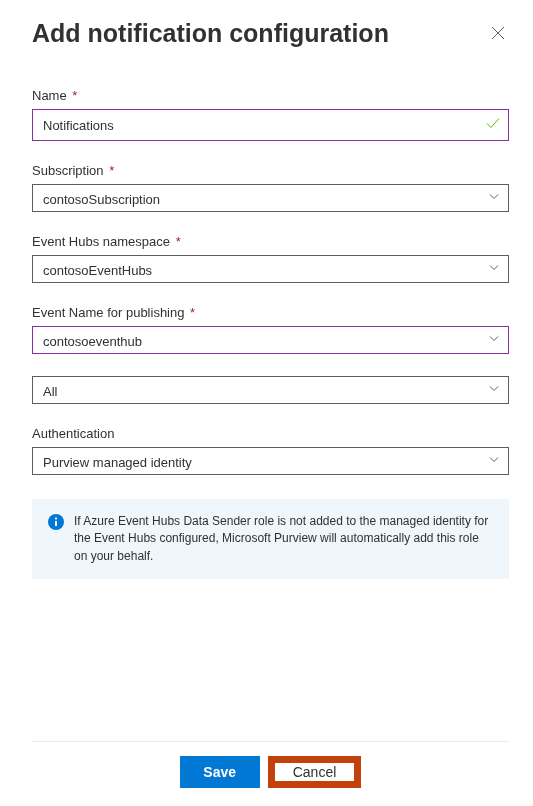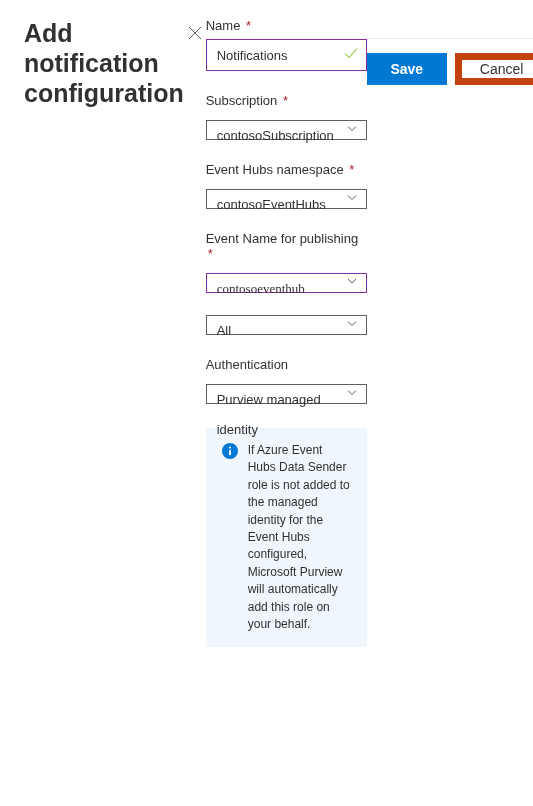--- a/index.html
+++ b/index.html
@@ -10,23 +10,23 @@
     body {
       font-family: "Segoe UI", -apple-system, sans-serif;
       font-size: 13px;
       color: #323130;
       background: #ffffff;
       width: 533px;
       height: 806px;
       position: relative;
     }
     .panel {
-      padding: 18px 24px 0 24px;
-      display: flex;
-      flex-direction: row;
+      padding: 18px 24px 0 32px;
+      display: flex;
+      flex-direction: column;
       height: 100%;
     }
     .header {
       display: flex;
       justify-content: space-between;
       align-items: flex-start;
       margin-bottom: 40px;
     }
     .header h1 {
       font-size: 25px;
@@ -75,29 +75,27 @@
     .valid-check {
       position: absolute;
       right: 8px;
       top: 50%;
       transform: translateY(-50%);
       color: #6bb700;
     }
     .select-wrap {
       position: relative;
       width: 100%;
-      height: 20px;
+      height: 28px;
       border: 1px solid #605e5c;
       background: #ffffff;
       cursor: pointer;
-      margin-top: 12px;
     }
     .select-wrap.highlighted {
       border-color: #8a2da5;
-      font-family: Liberation Serif, serif;
     }
     .select-value {
       padding: 0 32px 0 10px;
       line-height: 30px;
       font-size: 13px;
       color: #323130;
     }
     .chevron {
       position: absolute;
       right: 8px;

